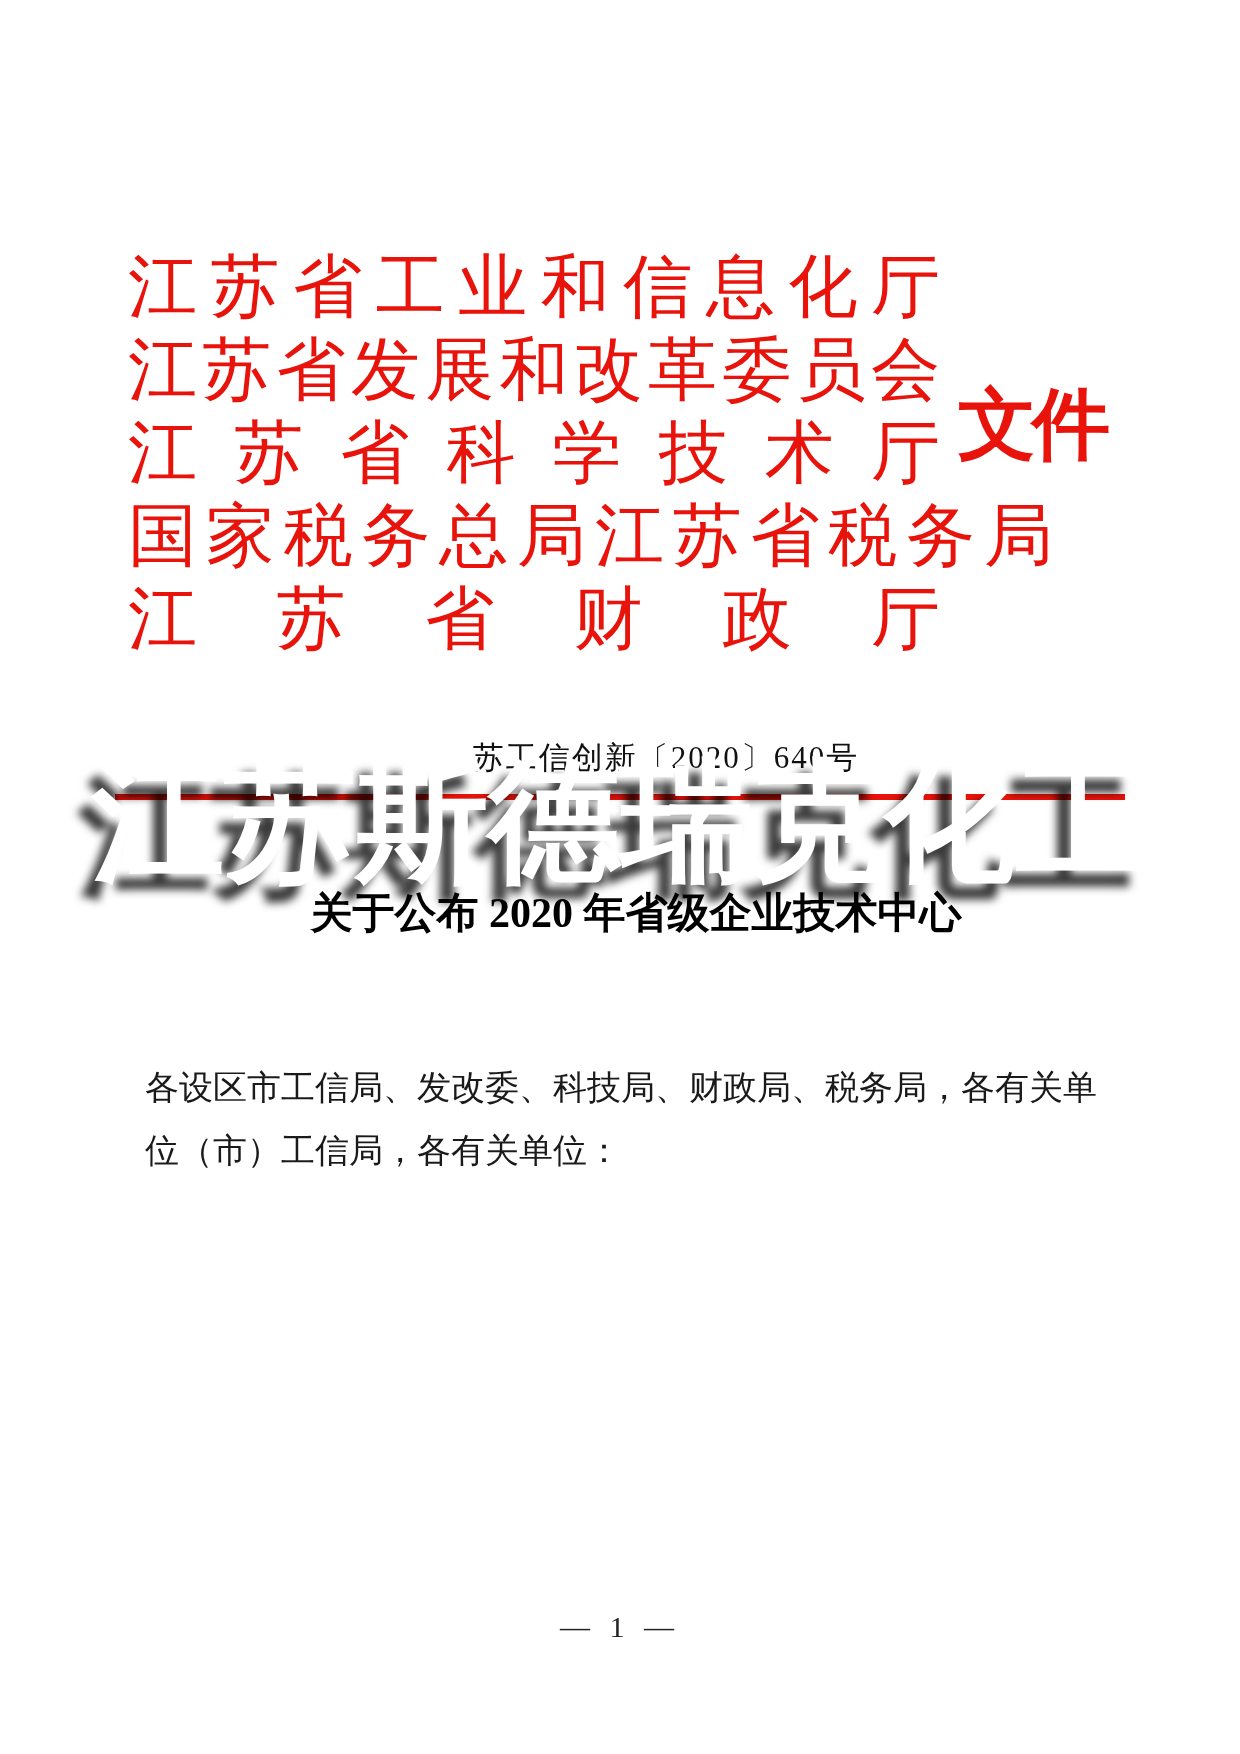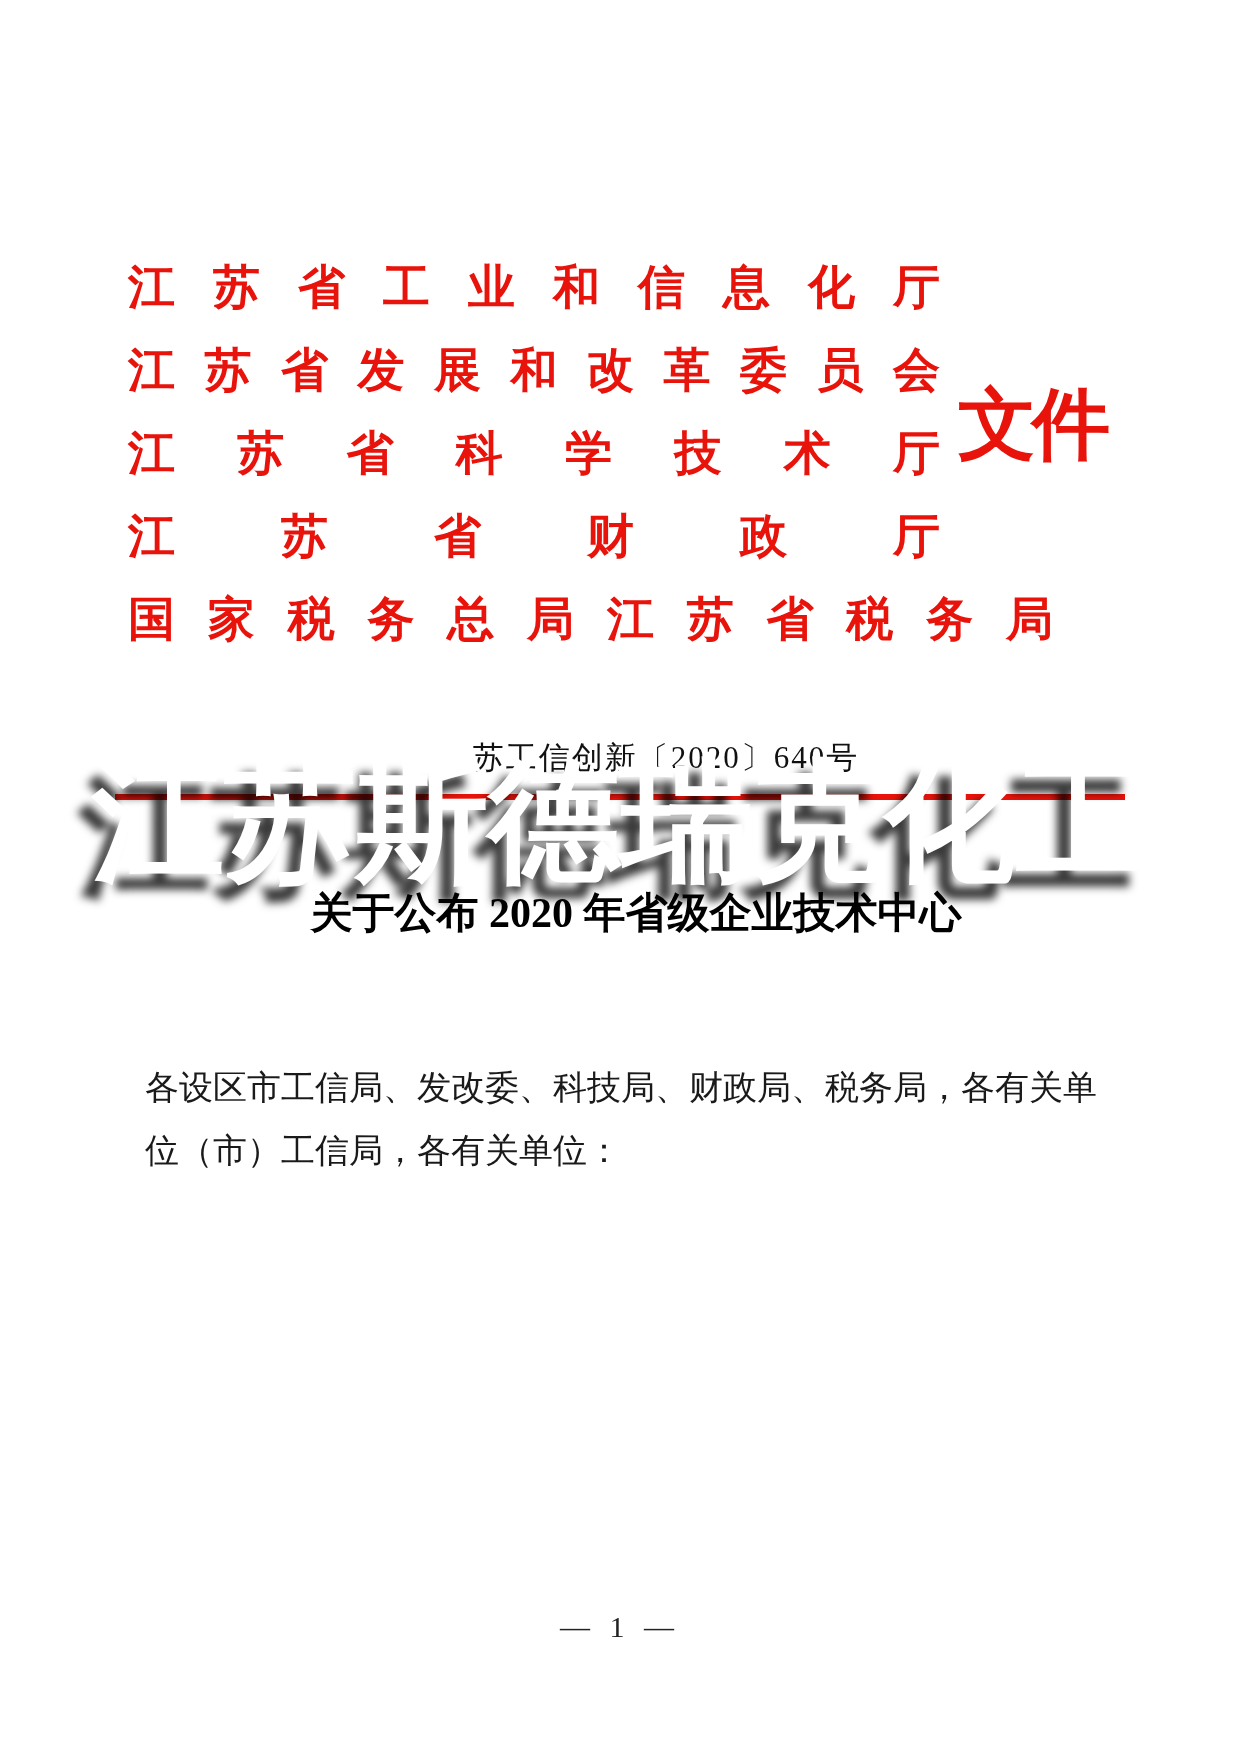--- a/index.html
+++ b/index.html
@@ -19,22 +19,22 @@
   
   .agencies{
     position:absolute;
     left:128px;
     top:246px;
   }
   .agency-line{
     width:812px;
     height:83px;
     line-height:83px;
-    font-size:47px;
-    font-weight:bold;
+    font-size:69px;
+    font-weight:normal;
     color:var(--red);
     white-space:nowrap;
     text-align:justify;
     text-align-last:justify;
     text-justify:inter-character;
     font-family:"Liberation Serif", serif;
   }
   .agency-line.widest{
     width:925px;
   }
@@ -139,22 +139,22 @@
 </style>
 </head>
 <body>
 
 <div class="page">
 
   <div class="agencies">
     <div class="agency-line">江苏省工业和信息化厅</div>
     <div class="agency-line">江苏省发展和改革委员会</div>
     <div class="agency-line">江苏省科学技术厅</div>
+    <div class="agency-line widest">国家税务总局江苏省税务局</div>
     <div class="agency-line">江苏省财政厅</div>
-    <div class="agency-line widest">国家税务总局江苏省税务局</div>
   </div>
 
   <div class="doc-type">文件</div>
 
   <div class="doc-number">苏工信创新〔2020〕640号</div>
 
   <div class="red-line"></div>
 
   <div class="watermark">江苏斯德瑞克化工</div>
 

